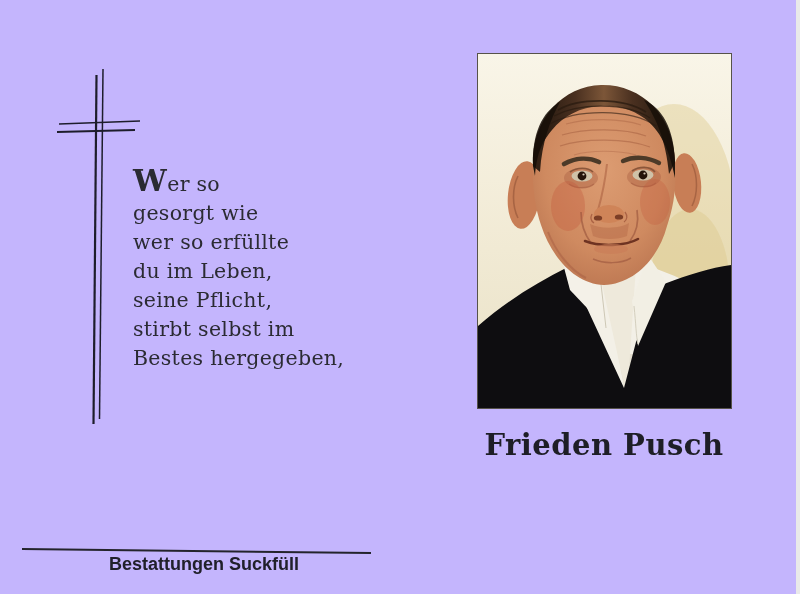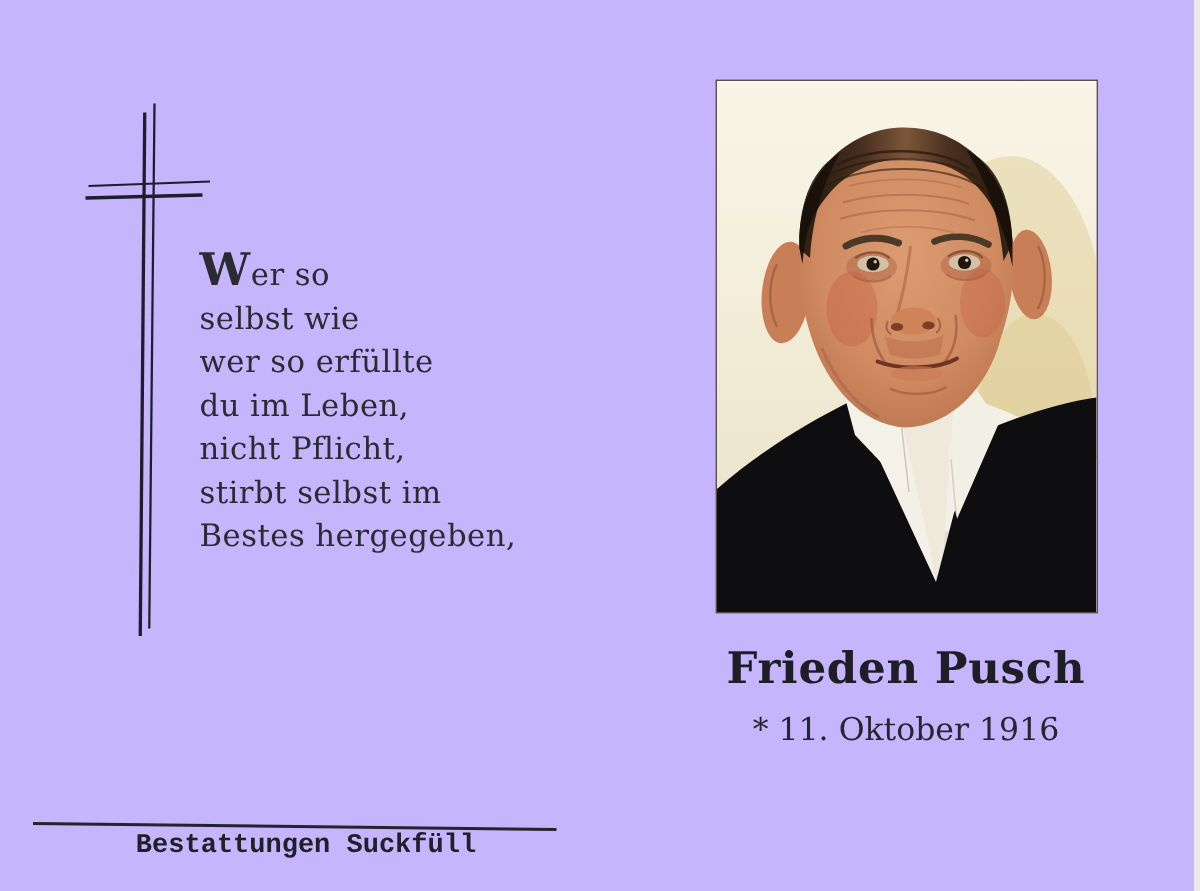--- a/index.html
+++ b/index.html
@@ -32,21 +32,21 @@
   }
   
   .rule{
     position:absolute;left:22px;top:548px;
     width:349px;height:2px;background:#24242c;
     transform:rotate(0.66deg);transform-origin:left center;
   }
   .funeral{
     position:absolute;left:30px;top:554px;width:348px;
     text-align:center;
-    font-family:Liberation Mono, monospace;
+    font-family:Liberation Sans, sans-serif;
     font-weight:bold;font-size:18px;
     color:#20202a;
   }
   
   .photo{
     position:absolute;left:477px;top:53px;
     width:253px;height:354px;
     border:1px solid #56524a;
     background:#f3edd9;
   }
@@ -72,24 +72,24 @@
 
   <svg class="cross" width="120" height="390" viewBox="0 0 120 390">
     <line x1="60.5" y1="23" x2="57.5" y2="372" stroke="#1d1d2b" stroke-width="2.2"></line>
     <line x1="67" y1="17" x2="63.5" y2="367" stroke="#1d1d2b" stroke-width="1.5"></line>
     <line x1="23" y1="72" x2="104" y2="69" stroke="#1d1d2b" stroke-width="1.4"></line>
     <line x1="21" y1="80" x2="99" y2="78" stroke="#1d1d2b" stroke-width="2.2"></line>
   </svg>
 
   <div class="poem">
     <div class="poem-line"><span class="dropcap">W</span><span>er so</span></div>
-    <div class="poem-line">selbst wie</div>
+    <div class="poem-line">gesorgt wie</div>
     <div class="poem-line">wer so erfüllte</div>
     <div class="poem-line">du im Leben,</div>
-    <div class="poem-line">nicht Pflicht,</div>
+    <div class="poem-line">seine Pflicht,</div>
     <div class="poem-line">stirbt selbst im</div>
     <div class="poem-line">Bestes hergegeben,</div>
   </div>
 
 
   <div class="rule"></div>
   <div class="funeral">Bestattungen Suckfüll</div>
 
   <div class="photo">
     <svg viewBox="0 0 253 354" width="253" height="354">
@@ -185,16 +185,15 @@
       <path d="M 107,187 C 122,193 148,192 160,185" stroke="#6e3322" stroke-width="2.6" fill="none" stroke-linecap="round"></path>
       <ellipse cx="133" cy="195" rx="17" ry="5" fill="#c97c58" opacity="0.65"></ellipse>
       <path d="M 115,205 C 126,210 143,210 153,204" stroke="#95513a" stroke-width="1.5" fill="none" opacity="0.55"></path>
 
       <path d="M 70,178 C 78,198 92,216 108,224" stroke="#9a5138" stroke-width="2" fill="none" opacity="0.35"></path>
     </svg>
   </div>
 
   <div class="name">Frieden Pusch</div>
   <div class="dates">
-    <div>* 11. Oktober 1916</div>
   </div>
 
 </div>
 
 </body></html>

